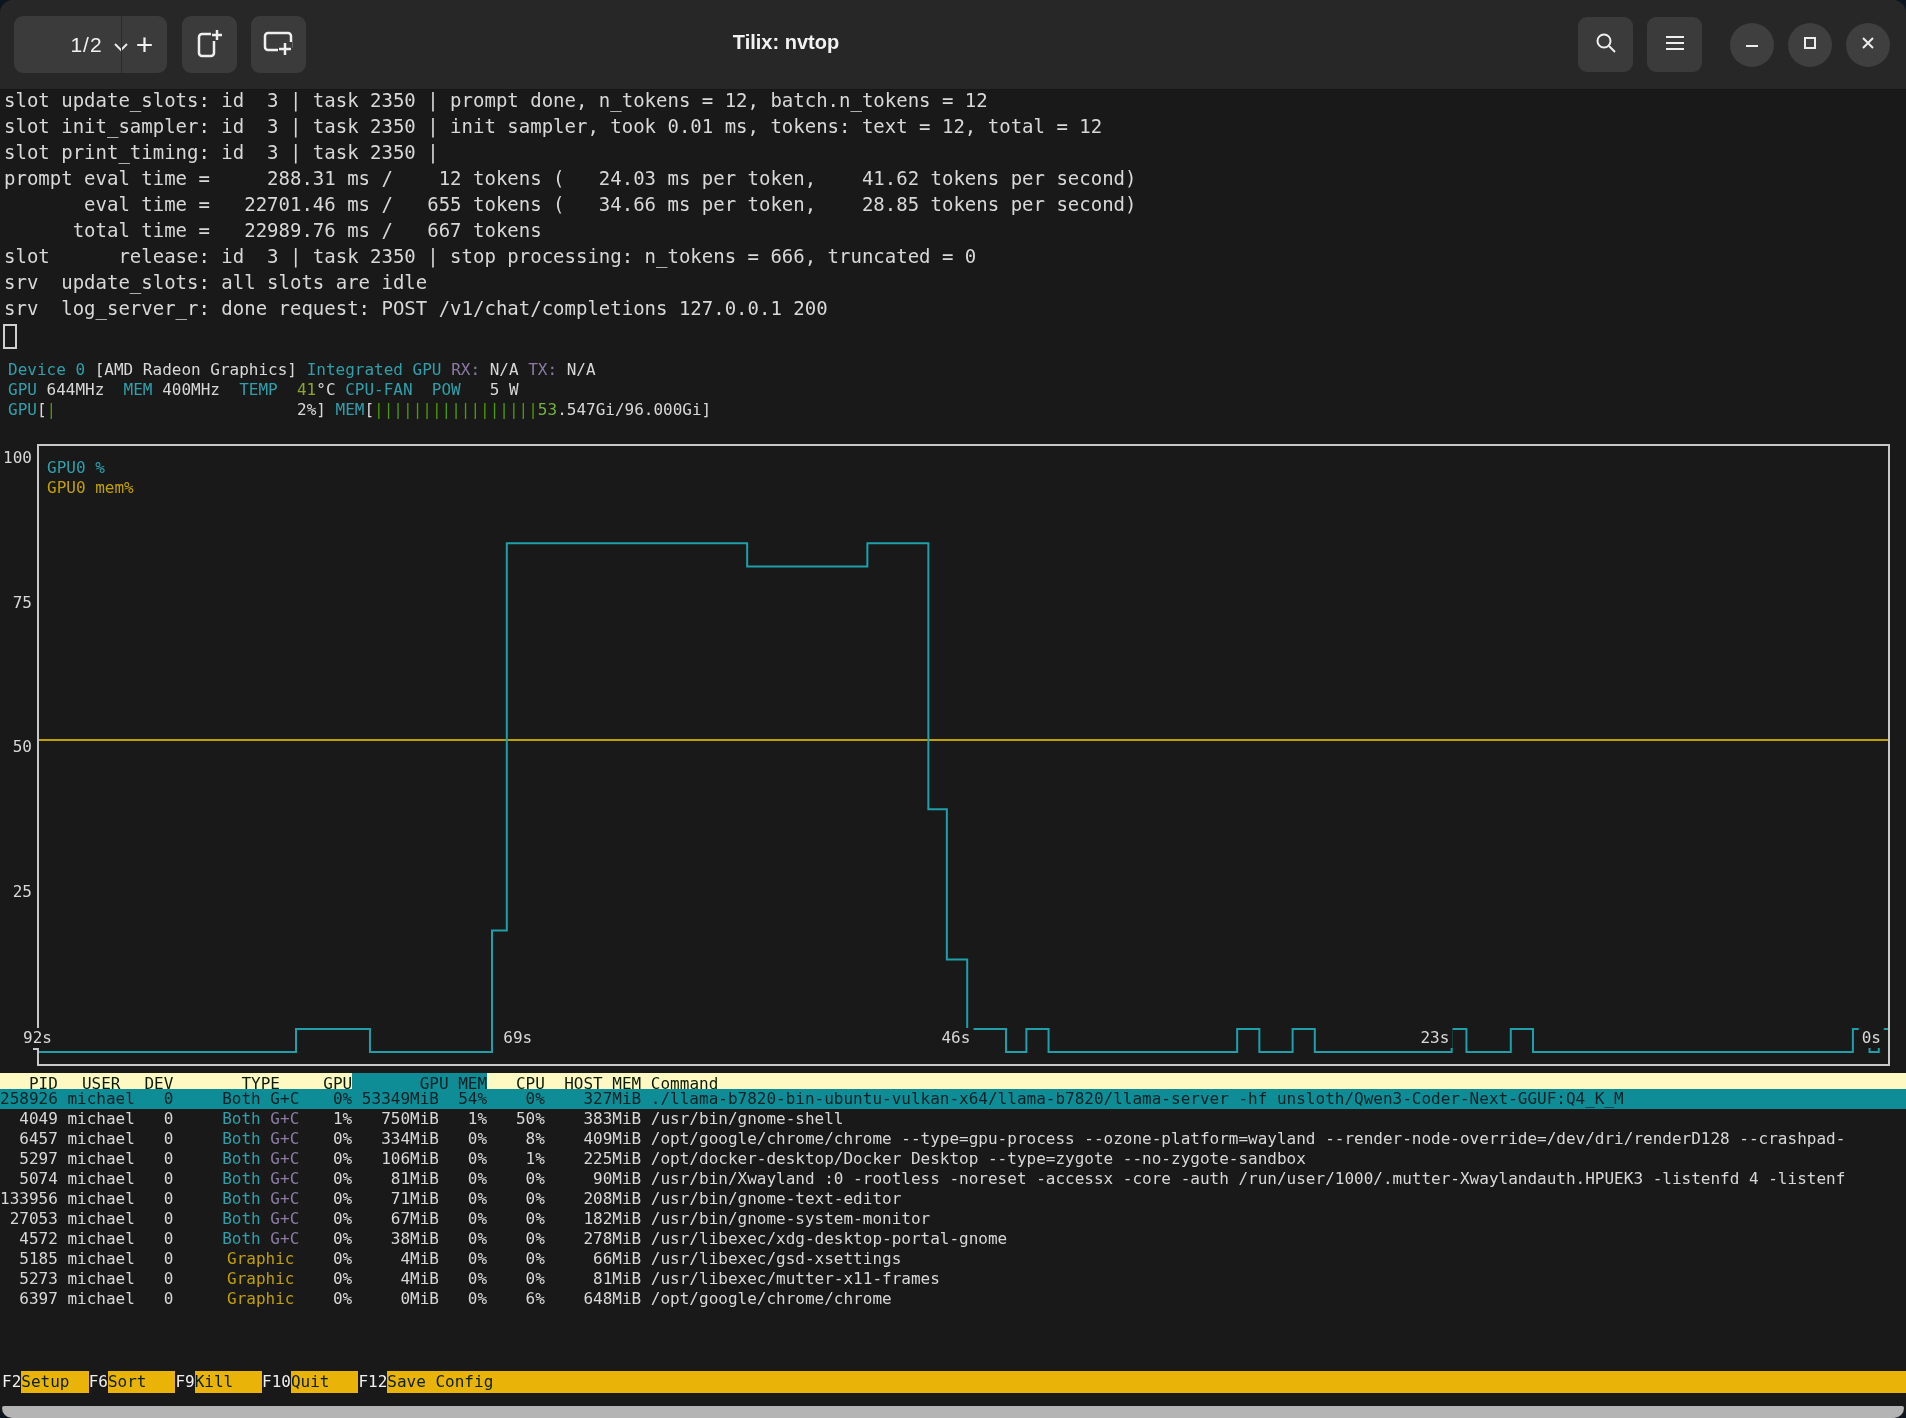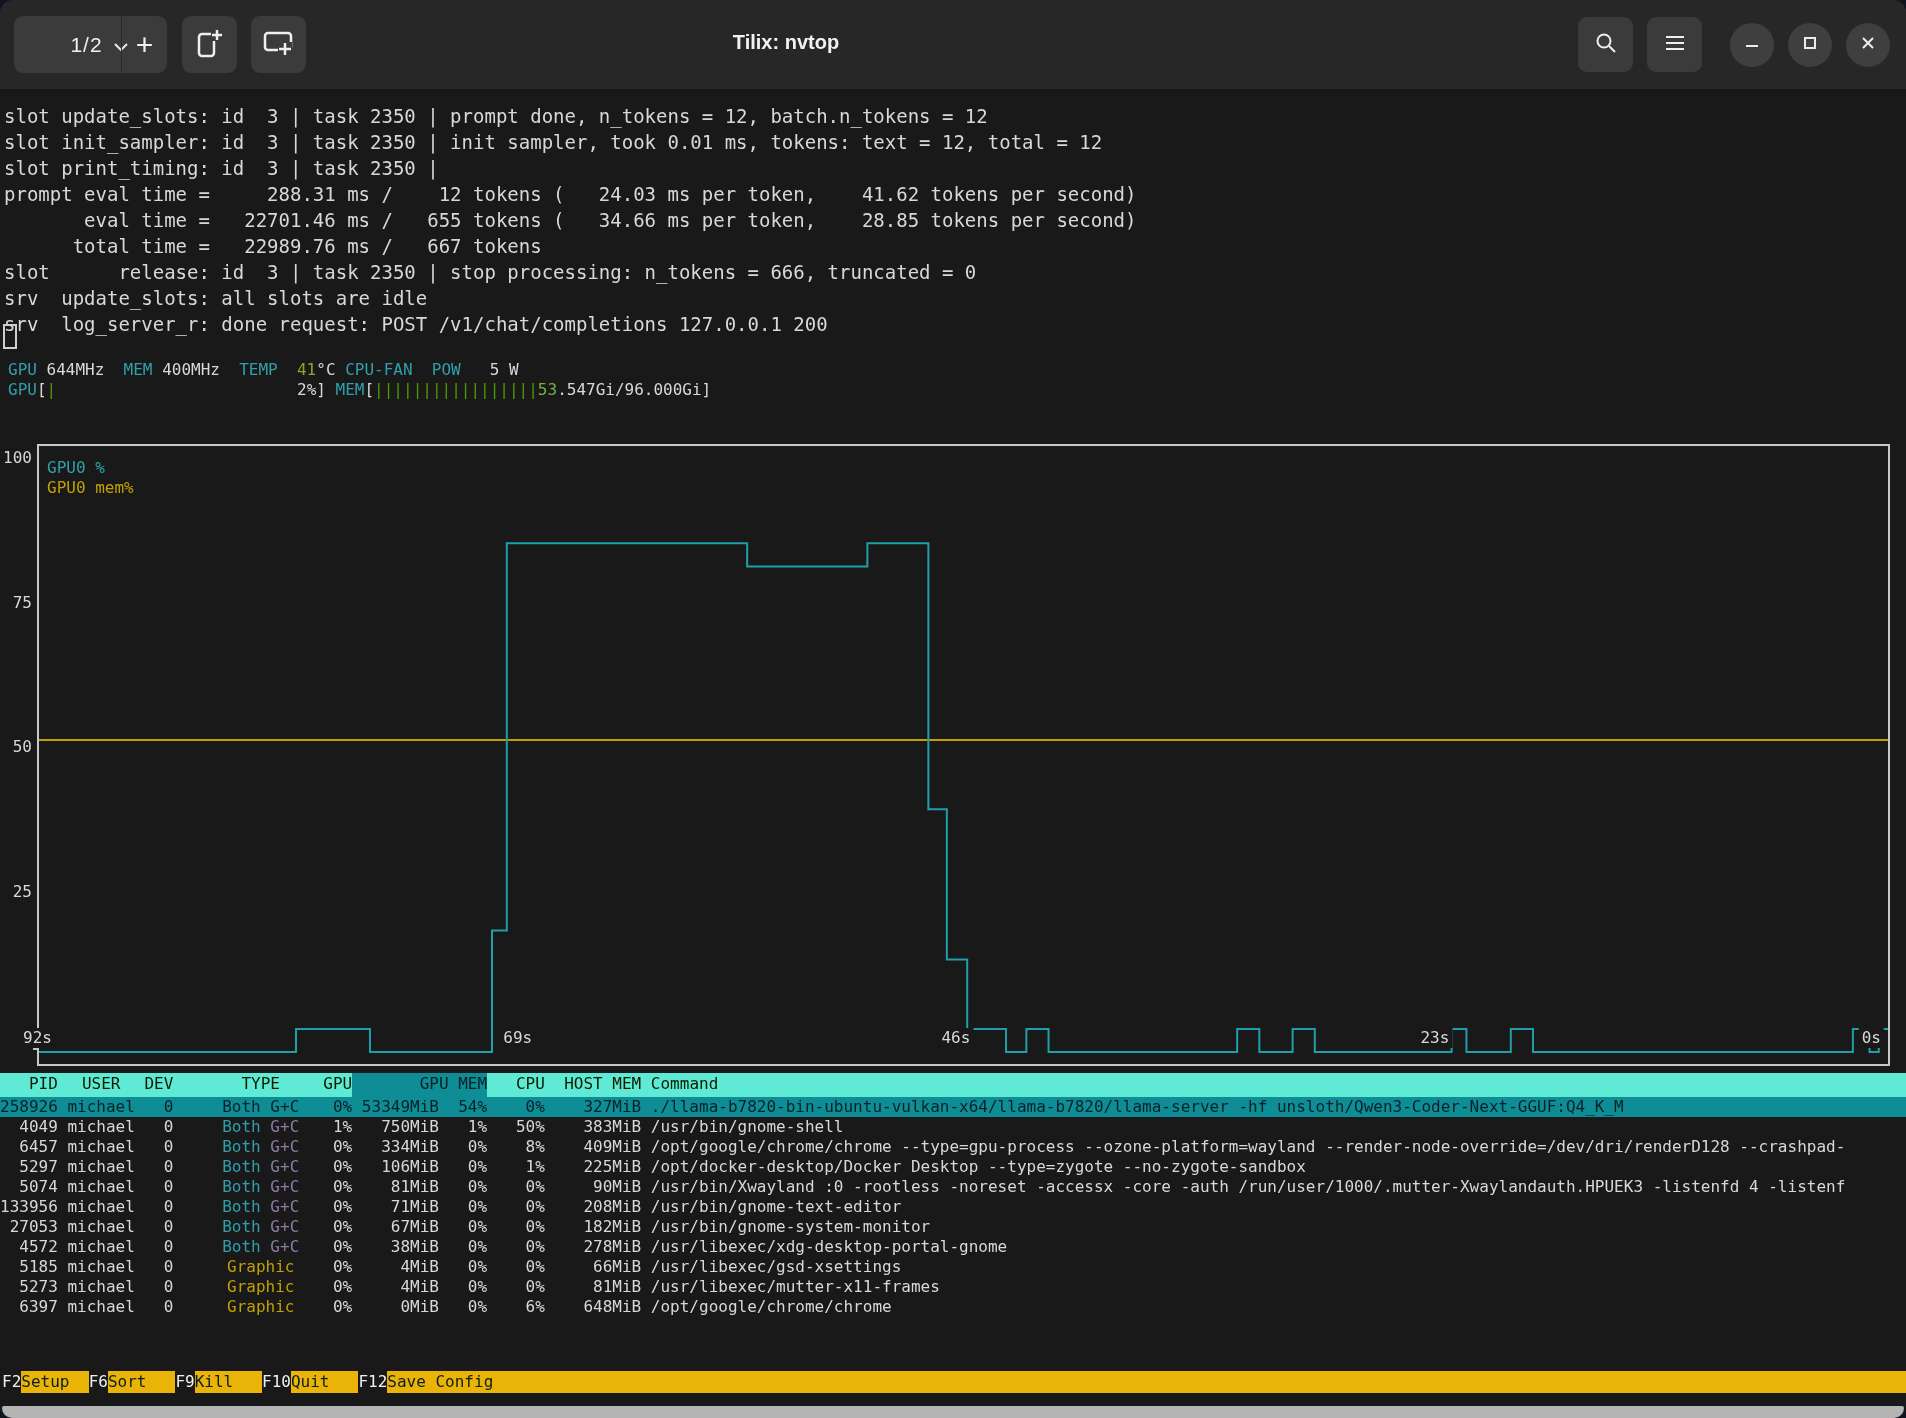--- a/index.html
+++ b/index.html
@@ -28,41 +28,41 @@
   #split-down-btn{left:251px;width:55px;}
   #win-title{
     position:absolute;left:786px;top:31px;transform:translateX(-50%);
     color:#f2f2f2;font-size:20px;font-weight:bold;white-space:nowrap;
   }
   #hb-right{position:absolute;right:16px;top:16px;height:57px;display:flex;align-items:center;gap:14px;}
   .hb-sq{width:55px;height:55px;background:#3b3b3b;border-radius:9px;display:flex;align-items:center;justify-content:center;}
   .hb-circle{width:44px;height:44px;background:#3f3f3f;border-radius:50%;display:flex;align-items:center;justify-content:center;color:#ececec;}
   #minimize-btn{margin-left:14px;}
   
-  #log{position:absolute;left:4px;top:103px;}
+  #log{position:absolute;left:4px;top:87px;}
   .logline{white-space:pre;font-size:19px;line-height:26px;color:#d8d8d8;}
   #cursor{position:absolute;left:3px;top:324px;width:14px;height:25px;border:2px solid #cfcfcf;}
   
   #gpu-summary{position:absolute;left:8px;top:360px;font-size:16px;line-height:20px;}
   .sumline{white-space:pre;}
   .c-cyan{color:#2fa0ab;} .c-fg{color:#d8d8d8;} .c-magenta{color:#8d7ba5;}
   .c-green{color:#4c9a06;} .c-bgreen{color:#73b33c;} .c-yellow{color:#c0a000;} .c-lime{color:#8ca62c;}
   
   #chart{position:absolute;left:0;top:428px;width:1906px;height:626px;font-size:16px;}
   #plot{position:absolute;left:37px;top:16px;width:1853px;height:622px;border:2px solid #c8c8c8;background:#191919;}
   #plot svg{position:absolute;left:0;top:0;}
   .ytick{position:absolute;width:30px;text-align:right;color:#d8d8d8;height:20px;line-height:20px;}
   .xtick{position:absolute;top:600px;height:20px;line-height:20px;color:#d8d8d8;background:#191919;padding:0 3px;z-index:3;}
   #axis-ext{position:absolute;left:33px;top:620px;width:6px;height:2px;background:#c8c8c8;}
   #axis-corner{position:absolute;left:33px;top:610px;width:2px;height:12px;background:#c8c8c8;}
   .legend-item{position:absolute;left:8px;white-space:pre;z-index:2;}
   
   #ptable{position:absolute;left:0;top:1073px;width:1906px;font-size:16px;}
   .prow{display:flex;height:20px;line-height:20px;color:#d8d8d8;white-space:pre;}
-  #phead{height:24px;line-height:22px;background:#5eead4;color:#0c1c02;}
+  #phead{height:16px;line-height:22px;background:#fef9c3;color:#0c1c02;}
   #phead .cell{font-weight:normal;}
   .cell{display:inline-block;overflow:visible;}
   .c-pid{width:6ch;text-align:right;}
   .c-user{width:8ch;text-align:center;padding-left:1ch;}
   .c-dev{width:4ch;text-align:right;}
   .c-type{width:9ch;text-align:center;margin-left:44px;}
   .c-gpu{width:5ch;text-align:right;}
   .c-gmemgrp{width:14ch;text-align:right;}
   .c-gmem{width:9ch;text-align:right;}
   .c-gmemp{width:5ch;text-align:right;}
@@ -162,20 +162,21 @@
       <div class="logline">prompt eval time =     288.31 ms /    12 tokens (   24.03 ms per token,    41.62 tokens per second)</div>
       <div class="logline">       eval time =   22701.46 ms /   655 tokens (   34.66 ms per token,    28.85 tokens per second)</div>
       <div class="logline">      total time =   22989.76 ms /   667 tokens</div>
       <div class="logline">slot      release: id  3 | task 2350 | stop processing: n_tokens = 666, truncated = 0</div>
       <div class="logline">srv  update_slots: all slots are idle</div>
       <div class="logline">srv  log_server_r: done request: POST /v1/chat/completions 127.0.0.1 200</div>
     </div>
   <div id="cursor"></div>
 
   <div id="gpu-summary">
+      <div class="sumline"><span class="c-cyan">Device 0 </span><span class="c-fg">[AMD Radeon Graphics]</span><span class="c-cyan"> Integrated GPU </span><span class="c-magenta">RX: </span><span class="c-fg">N/A </span><span class="c-magenta">TX: </span><span class="c-fg">N/A</span></div>
       <div class="sumline"><span class="c-cyan">GPU </span><span class="c-fg">644MHz</span><span class="c-fg">  </span><span class="c-cyan">MEM </span><span class="c-fg">400MHz</span><span class="c-fg">  </span><span class="c-cyan">TEMP  </span><span class="c-lime">41</span><span class="c-fg">°C </span><span class="c-cyan">CPU-FAN </span><span class="c-cyan"> POW </span><span class="c-fg">  5 W</span></div>
       <div class="sumline"><span class="c-cyan">GPU</span><span class="c-fg">[</span><span class="c-green">|</span><span class="c-fg">                         2%</span><span class="c-fg">] </span><span class="c-cyan">MEM</span><span class="c-fg">[</span><span class="c-green">|||||||||||||||||</span><span class="c-bgreen">53</span><span class="c-fg">.547Gi/96.000Gi]</span></div>
     </div>
 
   <div id="chart">
     <div id="yticks">
         <div class="ytick" style="left: 2px; top: 598px;">0</div>
         <div class="ytick" style="left: 2px; top: 453.5px;">25</div>
         <div class="ytick" style="left: 2px; top: 309px;">50</div>
         <div class="ytick" style="left: 2px; top: 164.5px;">75</div>

